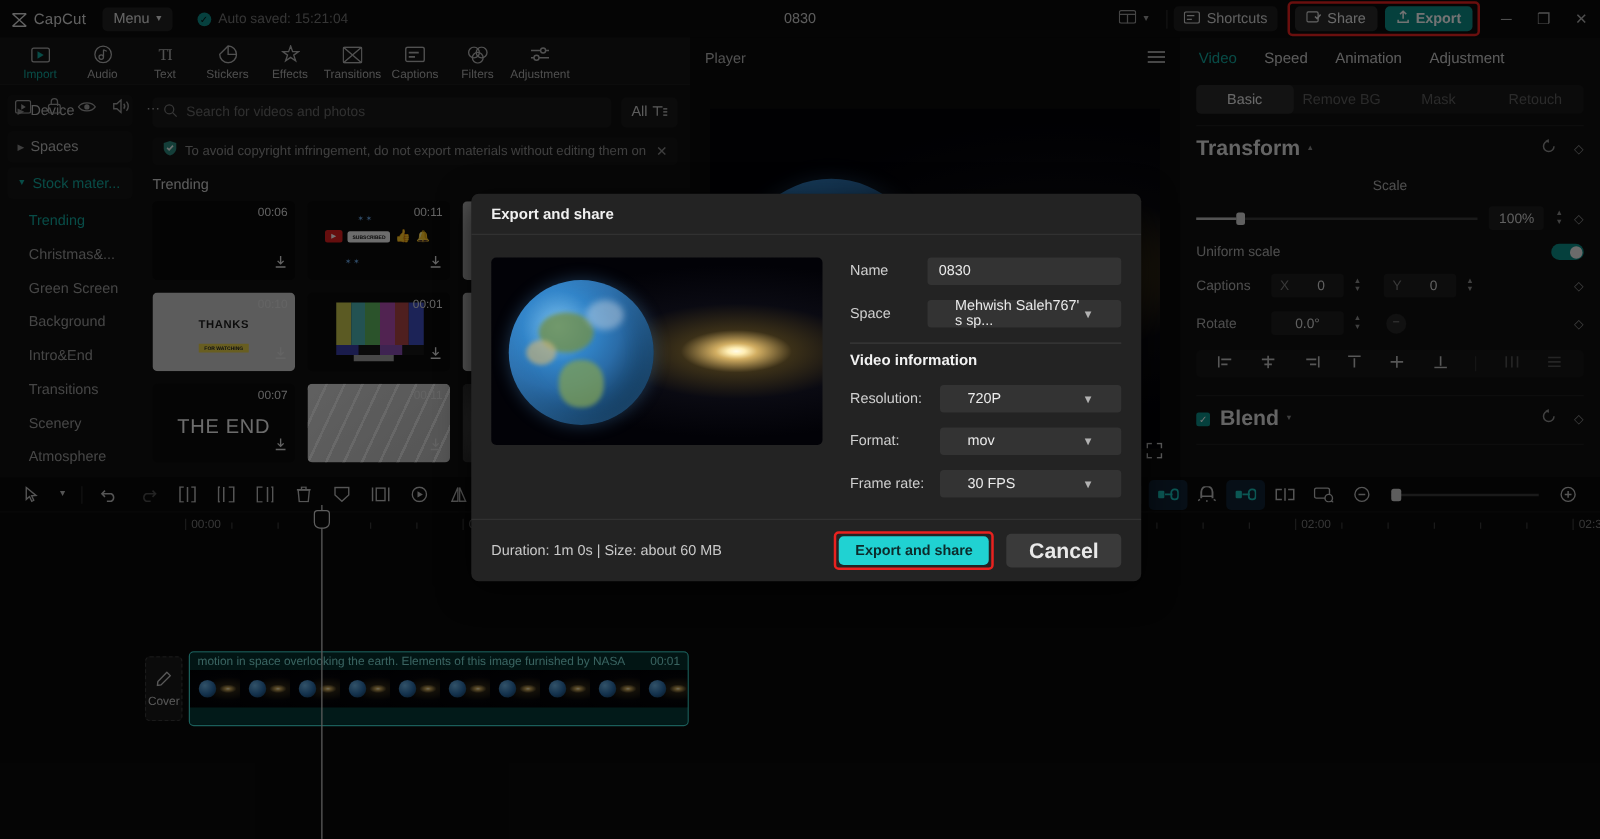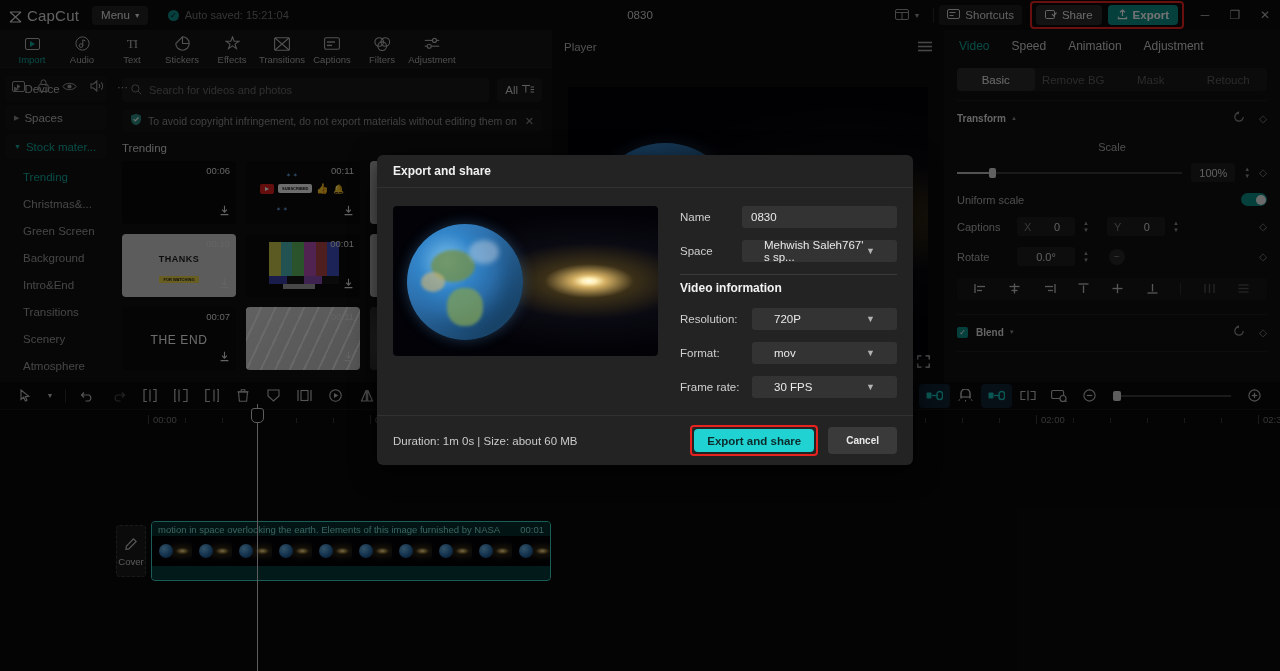--- a/index.html
+++ b/index.html
@@ -13,21 +13,21 @@
   }
   .app { position: relative; width: 1280px; height: 671px; background: #0a0a0a; }
 
   
   .titlebar {
     position: absolute; top: 0; left: 0; width: 1280px; height: 30px;
     background: #0c0c0c; display: flex; align-items: center;
   }
   .logo-wrap { display: flex; align-items: center; gap: 5px; margin-left: 9px; }
   .logo-mark { width: 13px; height: 12px; position: relative; }
-  .logo-text { font-size: 15px; color: #d8d8d8; letter-spacing: .2px; }
+  .logo-text { font-size: 12px; color: #d8d8d8; letter-spacing: .2px; }
   .menu-btn {
     margin-left: 13px; background: #232323; border-radius: 4px;
     height: 19px; padding: 0 7px 0 9px; display: flex; align-items: center; gap: 4px;
     font-size: 11.5px; color: #e2e2e2;
   }
   .autosave { margin-left: 20px; display: flex; align-items: center; gap: 6px; font-size: 11px; color: #777; }
   .autosave .chk {
     width: 11px; height: 11px; border-radius: 50%; background: #0e8f8a;
     display: flex; align-items: center; justify-content: center;
     font-size: 8px; color: #0a0a0a;
@@ -108,21 +108,21 @@
   
   .rightpanel { position: absolute; top: 30px; left: 944px; width: 336px; height: 352px; background: #111111; }
   .rp-tabs { height: 32px; display: flex; align-items: center; gap: 22px; padding-left: 15px; }
   .rp-tab { font-size: 12px; color: #cdcdcd; }
   .rp-tab.active { color: #12a89d; }
   .seg { margin: 6px 13px 0 13px; height: 23px; background: #191919; border-radius: 4px; display: flex; }
   .seg-it { flex: 1; display: flex; align-items: center; justify-content: center; font-size: 11.5px; color: #5f5f5f; border-radius: 4px; }
   .seg-it.active { background: #2b2b2b; color: #eaeaea; }
   .rp-div { margin: 9px 13px 0 13px; height: 1px; background: #1e1e1e; }
   .rowhdr { display: flex; align-items: center; padding: 8px 13px 0 13px; gap: 5px; }
-  .rowhdr .t { font-size: 10px; color: #dedede; font-weight: 600; }
+  .rowhdr .t { font-size: 17px; color: #dedede; font-weight: 600; }
   .rowhdr .sp { margin-left: auto; display: flex; align-items: center; gap: 14px; color: #909090; }
   .prop { padding: 0 13px; }
   .lbl { font-size: 11px; color: #aeaeae; }
   .sliderrow { display: flex; align-items: center; gap: 9px; padding: 0 13px; margin-top: 8px; }
   .track { flex: 1; height: 2px; background: #3a3a3a; position: relative; }
   .track .fill { position: absolute; left: 0; top: 0; height: 2px; width: 14%; background: #b9b9b9; }
   .track .knob { position: absolute; left: 14%; top: -4px; width: 7px; height: 10px; border-radius: 2px; background: #d6d6d6; }
   .numbox { width: 44px; height: 19px; background: #1d1d1d; border-radius: 3px;
     display: flex; align-items: center; justify-content: center; font-size: 11px; color: #d5d5d5; }
   .stepper { display: flex; flex-direction: column; gap: 1px; color: #8e8e8e; font-size: 6px; line-height: 6px; }
@@ -186,21 +186,21 @@
   .fselect .cv { margin-left: auto; color: #b2b2b2; font-size: 9px; }
   .vi-title { font-size: 12px; color: #f2f2f2; font-weight: 600; margin: 6px 0 13px 0; }
   .modal-divider { height: 1px; background: #3a3a3a; margin: 4px 0 0 0; }
   .modal-foot { position: absolute; left: 0; bottom: 0; width: 536px; height: 50px;
     border-top: 1px solid #313131; display: flex; align-items: center; padding: 0 16px; }
   .dur-txt { font-size: 11.5px; color: #cacaca; }
   .foot-right { margin-left: auto; display: flex; align-items: center; gap: 10px; }
   .exp-hl { border: 2px solid #e8221f; border-radius: 4px; padding: 2px; }
   .btn-primary { background: #20d2d2; color: #0c2b2b; font-weight: 600; font-size: 11.5px;
     height: 23px; border-radius: 4px; display: flex; align-items: center; padding: 0 13px; }
-  .btn-sec { background: #3a3a3a; color: #e9e9e9; font-weight: 600; font-size: 10px;
+  .btn-sec { background: #3a3a3a; color: #e9e9e9; font-weight: 600; font-size: 17px;
     height: 27px; border-radius: 4px; display: flex; align-items: center; padding: 0 18px; }
   .earth { position: absolute; border-radius: 50%; }
 </style>
 </head>
 <body>
 
 <div class="app">
 
   <div class="titlebar">
     <div class="logo-wrap">
@@ -503,21 +503,21 @@
               <span style="position:absolute;left:42px;top:22px;font-size:14px;">👍</span>
               <span class="dl"><svg width="11" height="11" viewBox="0 0 11 11">
                   <path d="M5.5 0.8 L5.5 7 M3.1 4.7 L5.5 7.1 L7.9 4.7" stroke="#dcdcdc" stroke-width="1.1" fill="none"></path>
                   <line x1="1.6" y1="9.6" x2="9.4" y2="9.6" stroke="#dcdcdc" stroke-width="1.1"></line>
                 </svg></span>
             </div>
             <div class="card">
               <div style="position:absolute;inset:0;background:#0b0b0b;"></div>
             </div>
             <div class="card">
-              <div style="position:absolute;left:0;right:0;top:26px;text-align:center;font-size:12px;color:#efefef;letter-spacing:.6px;">THE END</div>
+              <div style="position:absolute;left:0;right:0;top:26px;text-align:center;font-size:16px;color:#efefef;letter-spacing:.6px;">THE END</div>
               <span class="dur">00:07</span>
               <span class="dl"><svg width="11" height="11" viewBox="0 0 11 11">
                   <path d="M5.5 0.8 L5.5 7 M3.1 4.7 L5.5 7.1 L7.9 4.7" stroke="#dcdcdc" stroke-width="1.1" fill="none"></path>
                   <line x1="1.6" y1="9.6" x2="9.4" y2="9.6" stroke="#dcdcdc" stroke-width="1.1"></line>
                 </svg></span>
             </div>
             <div class="card">
               <div style="position:absolute;inset:0;background:linear-gradient(135deg,#d6d6d6,#bcbcbc);"></div>
               <div style="position:absolute;inset:0;background:repeating-linear-gradient(115deg, rgba(255,255,255,.55) 0 2px, transparent 2px 13px);"></div>
               <span class="dur">00:11</span>

